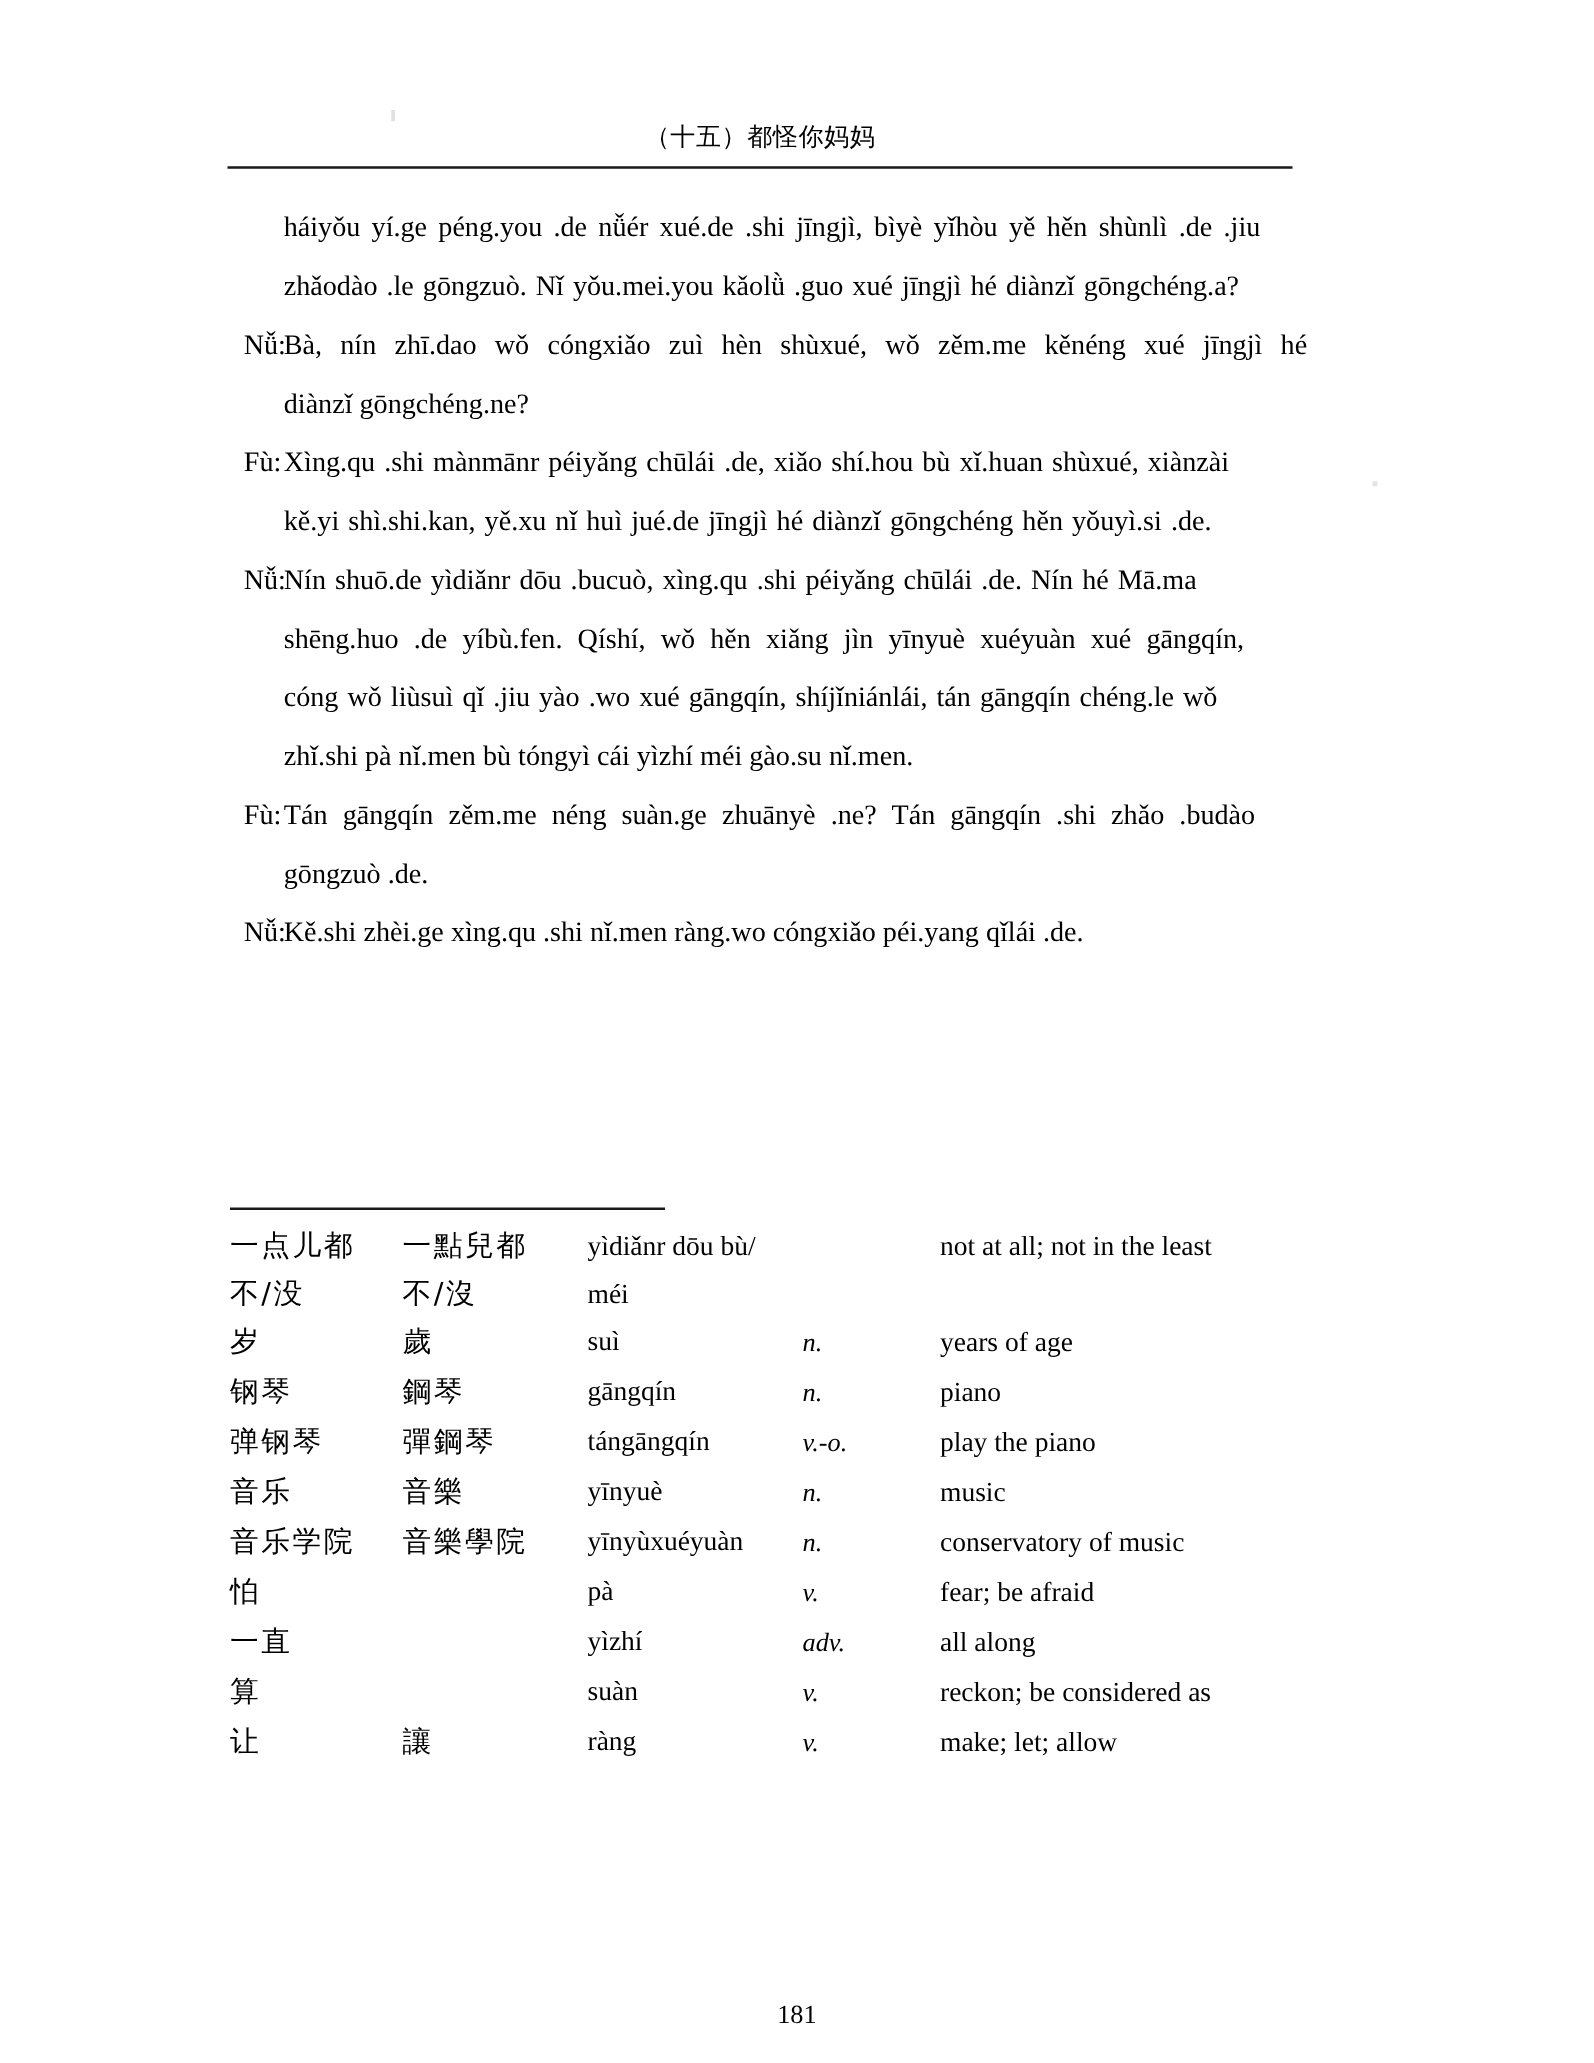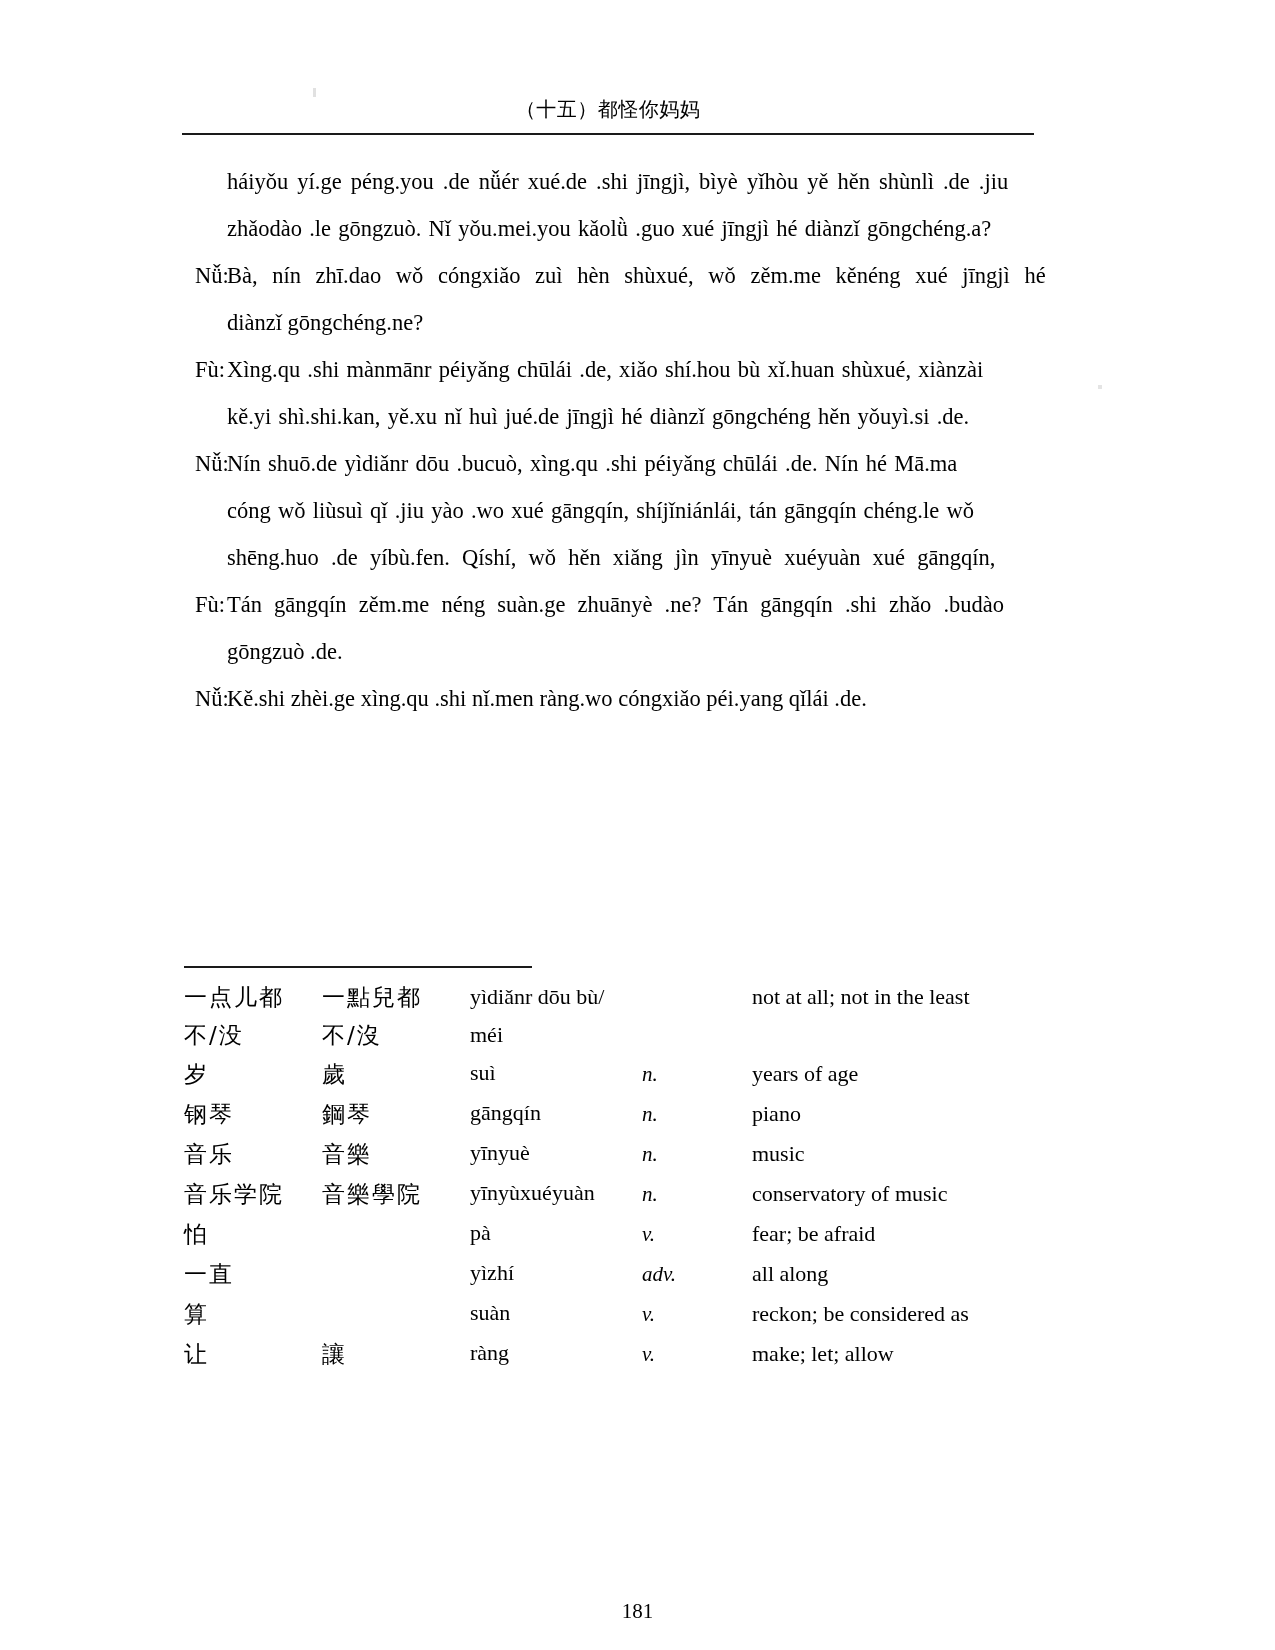--- a/index.html
+++ b/index.html
@@ -173,25 +173,28 @@
       <span class="txt">Xìng.qu .shi mànmānr péiyǎng chūlái .de, xiǎo shí.hou bù xǐ.huan shùxué, xiànzài</span>
     </div>
     <div class="dline cont wide4">
       <span class="txt">kě.yi shì.shi.kan, yě.xu nǐ huì jué.de jīngjì hé diànzǐ gōngchéng hěn yǒuyì.si .de.</span>
     </div>
 
     <div class="dline wide4">
       <span class="spk">Nǚ:</span>
       <span class="txt">Nín shuō.de yìdiǎnr dōu .bucuò, xìng.qu .shi péiyǎng chūlái .de. Nín hé Mā.ma</span>
     </div>
+    <div class="dline cont wide">
+      <span class="txt">shēng.huo .de yíbù.fen. Qíshí, wǒ hěn xiǎng jìn yīnyuè xuéyuàn xué gāngqín,</span>
+    </div>
     <div class="dline cont wide4">
       <span class="txt">cóng wǒ liùsuì qǐ .jiu yào .wo xué gāngqín, shíjǐniánlái, tán gāngqín chéng.le wǒ</span>
     </div>
-    <div class="dline cont wide">
-      <span class="txt">shēng.huo .de yíbù.fen. Qíshí, wǒ hěn xiǎng jìn yīnyuè xuéyuàn xué gāngqín,</span>
+    <div class="dline cont">
+      <span class="txt">zhǐ.shi pà nǐ.men bù tóngyì cái yìzhí méi gào.su nǐ.men.</span>
     </div>
 
     <div class="dline wide">
       <span class="spk">Fù:</span>
       <span class="txt">Tán gāngqín zěm.me néng suàn.ge zhuānyè .ne? Tán gāngqín .shi zhǎo .budào</span>
     </div>
     <div class="dline cont">
       <span class="txt">gōngzuò .de.</span>
     </div>
 
@@ -232,20 +235,27 @@
       </tr>
 
       <tr>
         <td class="simp">钢琴</td>
         <td class="trad">鋼琴</td>
         <td class="pinyin">gāngqín</td>
         <td class="pos">n.</td>
         <td class="eng">piano</td>
       </tr>
 
+      <tr>
+        <td class="simp">弹钢琴</td>
+        <td class="trad">彈鋼琴</td>
+        <td class="pinyin">tángāngqín</td>
+        <td class="pos">v.-o.</td>
+        <td class="eng">play the piano</td>
+      </tr>
 
       <tr>
         <td class="simp">音乐</td>
         <td class="trad">音樂</td>
         <td class="pinyin">yīnyuè</td>
         <td class="pos">n.</td>
         <td class="eng">music</td>
       </tr>
 
       <tr>

